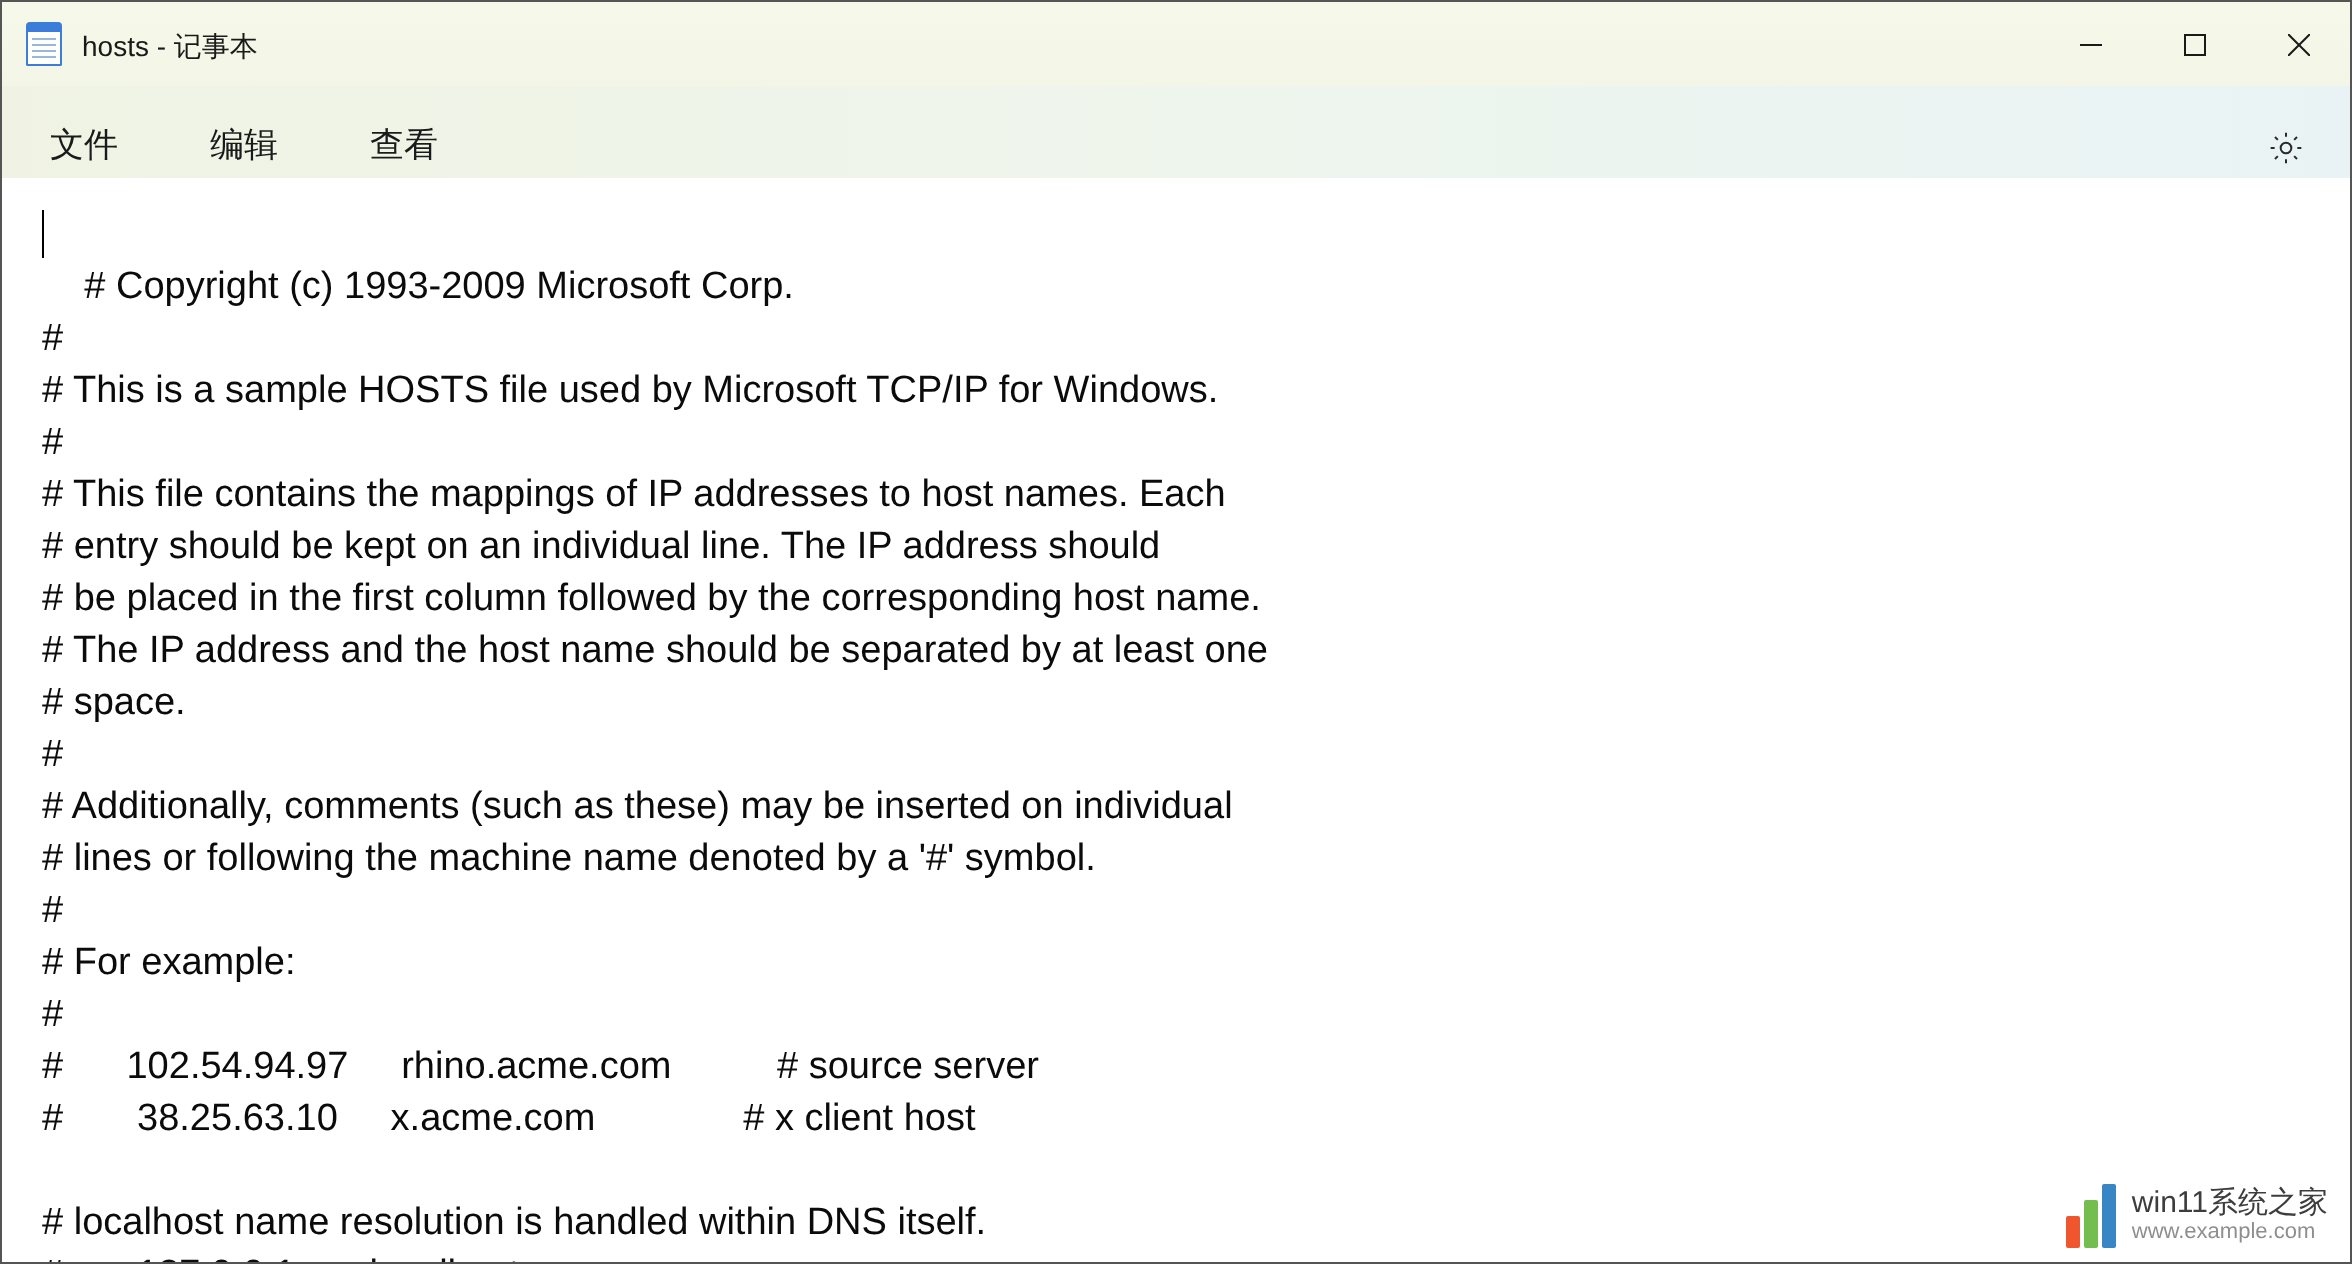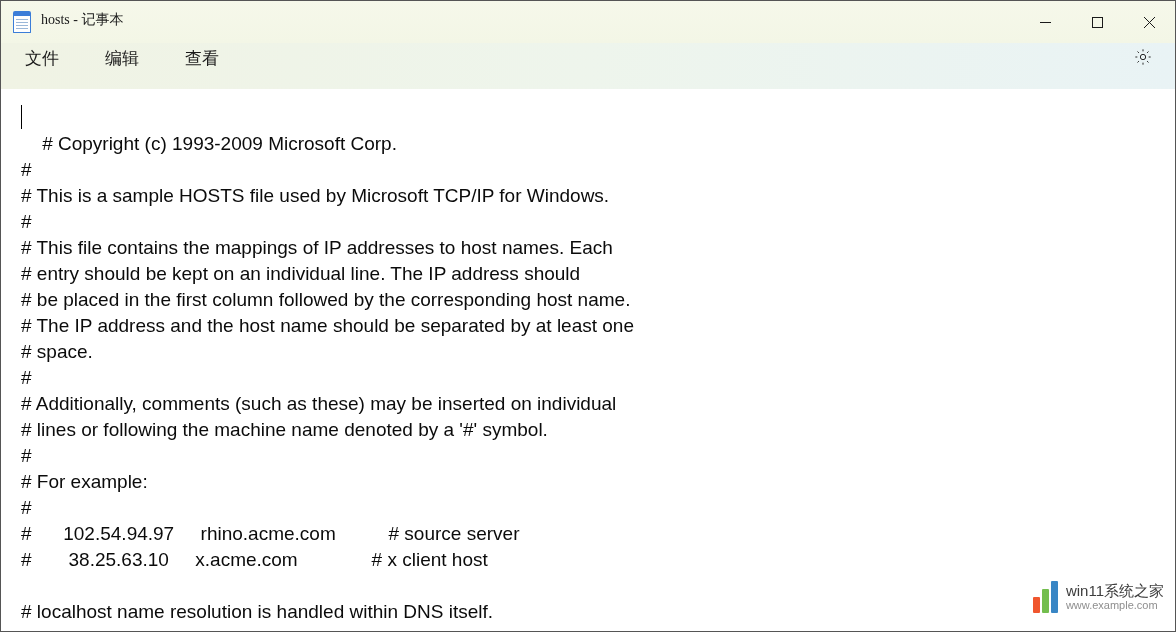--- a/index.html
+++ b/index.html
@@ -27,23 +27,22 @@
     .titlebar {
       height: 42px;
       background: linear-gradient(to bottom, #f6f8ea, #f3f6e6);
       display: flex;
       align-items: center;
       justify-content: space-between;
       padding-left: 12px;
     }
     .titlebar-left {
       display: flex;
-      align-items: flex-start;
+      align-items: flex-end;
       gap: 10px;
-      font-family: Liberation Serif, serif;
     }
     .app-icon {
       width: 18px;
       height: 22px;
       display: flex;
       flex-direction: column;
     }
     .app-icon-top {
       height: 5px;
       background: #3b7dd8;
@@ -87,21 +86,21 @@
       height: 11px;
       stroke: #1a1a1a;
       stroke-width: 1;
       fill: none;
     }
     
     .menubar {
       height: 46px;
       background: linear-gradient(to right, #f0f3e4 0%, #eef5ec 50%, #e9f3f5 100%);
       display: flex;
-      align-items: flex-start;
+      align-items: flex-end;
       padding: 0 18px;
       gap: 34px;
       border-bottom: 1px solid rgba(0,0,0,0);
     }
     .menu-item {
       font-size: 17px;
       color: #1a1a1a;
       cursor: pointer;
       padding: 4px 6px;
     }
@@ -142,21 +141,21 @@
       left: 20px;
       top: 16px;
       width: 1px;
       height: 24px;
       background: #000;
     }
     
     .watermark {
       position: absolute;
       right: 12px;
-      bottom: 19px;
+      bottom: 8px;
       display: flex;
       align-items: center;
       gap: 8px;
       opacity: 0.95;
       pointer-events: none;
     }
     .wm-logo {
       display: flex;
       gap: 2px;
     }

